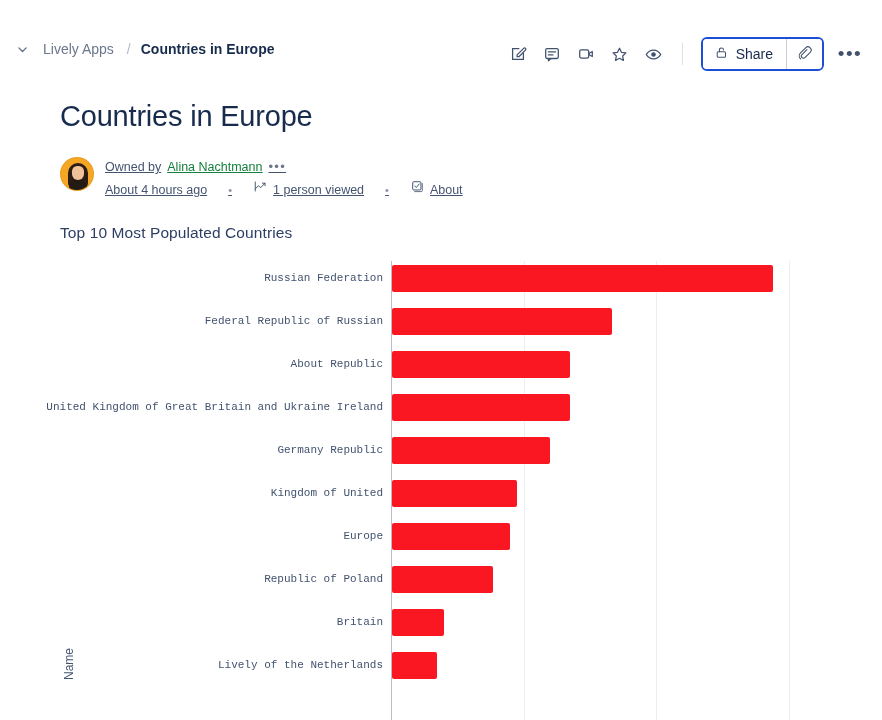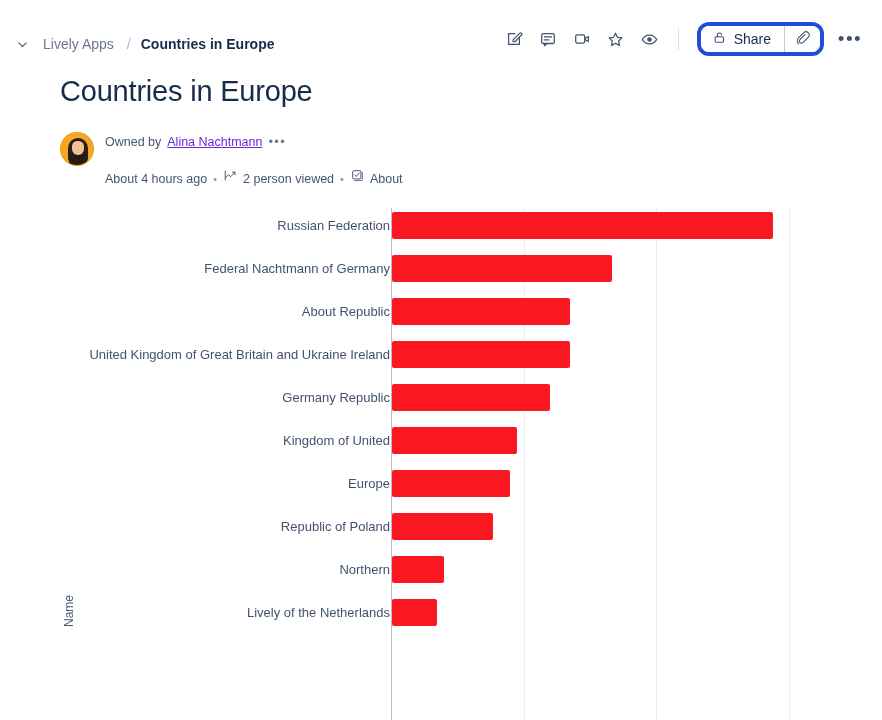--- a/index.html
+++ b/index.html
@@ -8,22 +8,23 @@
     background: #ffffff;
     font-family: "Liberation Sans", sans-serif;
     color: #172b4d;
     overflow: hidden;
   }
 
   
   .header {
     height: 56px;
     display: flex;
-    align-items: flex-end;
-    padding: 0 16px 0 10px;
+    align-items: flex-start;
+    padding: 12px 16px 0 10px;
+    margin-top: 25px;
   }
   .breadcrumb { display: flex; align-items: center; gap: 6px; }
   .chev {
     width: 24px; height: 24px;
     display: flex; align-items: center; justify-content: center;
     color: #42526e; cursor: pointer;
   }
   .crumb-space { color: #6b778c; font-size: 14px; padding: 2px 3px; cursor: pointer; }
   .crumb-sep { color: #b3bac5; font-size: 14px; padding: 0 4px; }
   .crumb-current { color: #172b4d; font-size: 14px; font-weight: bold; }
@@ -32,21 +33,21 @@
   .actions { display: flex; align-items: center; gap: 2px; }
   .ibtn {
     width: 32px; height: 32px; border-radius: 4px;
     display: flex; align-items: center; justify-content: center;
     color: #42526e; cursor: pointer; background: transparent; border: none;
   }
   .vdiv { width: 1px; height: 22px; background: #dfe1e6; margin: 0 10px; }
 
   .share-group {
     display: flex; align-items: center;
-    border: 4px solid #1d4ed8; border-radius: 12px;
+    border: 2px solid #1d4ed8; border-radius: 6px;
     height: 34px; overflow: hidden; margin-left: 6px;
   }
   .share-btn {
     display: flex; align-items: center; gap: 7px;
     padding: 0 13px 0 11px; height: 100%;
     font-size: 14px; color: #172b4d; background: #fff;
     border: none; cursor: pointer;
   }
   .link-btn {
     width: 36px; height: 100%;
@@ -82,25 +83,25 @@
   .avatar .face {
     position: absolute; left: 11px; top: 8px;
     width: 12px; height: 14px; border-radius: 6px 6px 7px 7px;
     background: #f0c29a;
   }
   .avatar .body {
     position: absolute; left: 8px; bottom: -3px;
     width: 18px; height: 13px; border-radius: 7px 7px 0 0;
     background: #241a14;
   }
-  .meta-text { font-size: 12.5px; color: #44546f; line-height: 20px; }
+  .meta-text { font-size: 12.5px; color: #44546f; line-height: 20px; text-decoration: underline; }
   .meta-row1 { display: flex; align-items: center; gap: 6px; }
-  .owner-link { color: #6d28d9; text-decoration: underline; cursor: pointer; }
+  .owner-link { color: #15803d; text-decoration: underline; cursor: pointer; }
   .meta-dots { color: #6b778c; letter-spacing: 1.3px; font-size: 13px; cursor: pointer; }
-  .meta-row2 { display: flex; align-items: center; gap: 6px; margin-top: 16px; }
+  .meta-row2 { display: flex; align-items: center; gap: 21px; margin-top: 2px; }
   .dotsep { color: #8993a4; font-size: 11px; }
   .meta-item { display: flex; align-items: center; gap: 5px; cursor: pointer; }
 
   
   .chart-title {
     font-size: 15.5px; color: #2c3e63; margin-top: 24px; letter-spacing: 0.1px;
   }
   .chart-wrap { position: relative; width: 822px; height: 470px; margin-top: 14px; margin-left: -60px; }
 
   .axis-name {
@@ -116,22 +117,22 @@
   .grid-line { position: absolute; top: 5px; width: 1px; height: 654px; background: #eceef1; }
 
   .bar-row { position: absolute; left: 0; height: 27px; }
   .bar {
     position: absolute; left: 0; top: 0; height: 27px;
     background: #fa1722; border-radius: 2px;
   }
   .cat-label {
     position: absolute; right: 100%; top: 0;
     height: 27px; line-height: 27px;
-    padding-right: 2px; white-space: nowrap;
-    font-size: 13px; color: #42526e;
+    padding-right: 9px; white-space: nowrap;
+    font-size: 11px; color: #42526e; font-family: Liberation Mono, monospace;
   }
 </style>
 </head>
 <body>
 
 <div class="header">
   <div class="breadcrumb">
     <span class="chev">
       <svg width="13" height="13" viewBox="0 0 16 16" fill="none">
           <path d="M3.5 6 8 10.5 12.5 6" stroke="#5e6c84" stroke-width="1.6" stroke-linecap="round" stroke-linejoin="round"></path>
@@ -219,53 +220,54 @@
         <span>About 4 hours ago</span>
         <span class="dotsep">•</span>
         <span class="meta-item">
           <span>
             <svg width="15" height="15" viewBox="0 0 20 20" fill="none">
               <path d="M3 16V4" stroke="#44546f" stroke-width="1.3" stroke-linecap="round"></path>
               <path d="M3 13.2 7.2 9l3 2.6L16 5.6" stroke="#44546f" stroke-width="1.3" stroke-linecap="round" stroke-linejoin="round"></path>
               <path d="M12.6 5.6H16v3.3" stroke="#44546f" stroke-width="1.3" stroke-linecap="round" stroke-linejoin="round"></path>
             </svg>
           </span>
-          <span>2 person viewed</span>
+          <span>1 person viewed</span>
         </span>
         <span class="dotsep">•</span>
         <span class="meta-item">
           <span>
             <svg width="15" height="15" viewBox="0 0 20 20" fill="none">
               <rect x="3.6" y="3.6" width="11" height="11" rx="1.4" stroke="#44546f" stroke-width="1.3"></rect>
               <path d="M6.2 9.2 8.4 11.4 12.3 6.6" stroke="#44546f" stroke-width="1.3" stroke-linecap="round" stroke-linejoin="round"></path>
               <path d="M16.4 6v9.4a1.4 1.4 0 0 1-1.4 1.4H6.2" stroke="#44546f" stroke-width="1.1" stroke-linecap="round"></path>
             </svg>
           </span>
           <span>About</span>
         </span>
       </div>
     </div>
   </div>
 
+  <div class="chart-title">Top 10 Most Populated Countries</div>
 
   <div class="chart-wrap">
     <div class="axis-name">Name</div>
     <div id="grid-layer">
         <div class="grid-line" style="left: 523.667px;"></div>
         <div class="grid-line" style="left: 656.333px;"></div>
         <div class="grid-line" style="left: 789px;"></div>
       </div>
     <div class="yaxis-line"></div>
     <div id="bars-layer">
         <div class="bar-row" style="top: 9px; left: 392px;">
           <div class="cat-label">Russian Federation</div>
           <div class="bar" style="width: 381.019px; background: rgb(250, 23, 34);"></div>
         </div>
         <div class="bar-row" style="top: 52px; left: 392px;">
-          <div class="cat-label">Federal Nachtmann of Germany</div>
+          <div class="cat-label">Federal Republic of Russian</div>
           <div class="bar" style="width: 220.227px; background: rgb(250, 23, 34);"></div>
         </div>
         <div class="bar-row" style="top: 95px; left: 392px;">
           <div class="cat-label">About Republic</div>
           <div class="bar" style="width: 177.773px; background: rgb(250, 23, 34);"></div>
         </div>
         <div class="bar-row" style="top: 138px; left: 392px;">
           <div class="cat-label">United Kingdom of Great Britain and Ukraine Ireland</div>
           <div class="bar" style="width: 177.773px; background: rgb(250, 23, 34);"></div>
         </div>
@@ -279,21 +281,21 @@
         </div>
         <div class="bar-row" style="top: 267px; left: 392px;">
           <div class="cat-label">Europe</div>
           <div class="bar" style="width: 117.543px; background: rgb(250, 23, 34);"></div>
         </div>
         <div class="bar-row" style="top: 310px; left: 392px;">
           <div class="cat-label">Republic of Poland</div>
           <div class="bar" style="width: 101.357px; background: rgb(250, 23, 34);"></div>
         </div>
         <div class="bar-row" style="top: 353px; left: 392px;">
-          <div class="cat-label">Northern</div>
+          <div class="cat-label">Britain</div>
           <div class="bar" style="width: 51.74px; background: rgb(250, 23, 34);"></div>
         </div>
         <div class="bar-row" style="top: 396px; left: 392px;">
           <div class="cat-label">Lively of the Netherlands</div>
           <div class="bar" style="width: 45.1067px; background: rgb(250, 23, 34);"></div>
         </div>
       </div>
     <div id="ticks-layer"></div>
   </div>
 </div>

